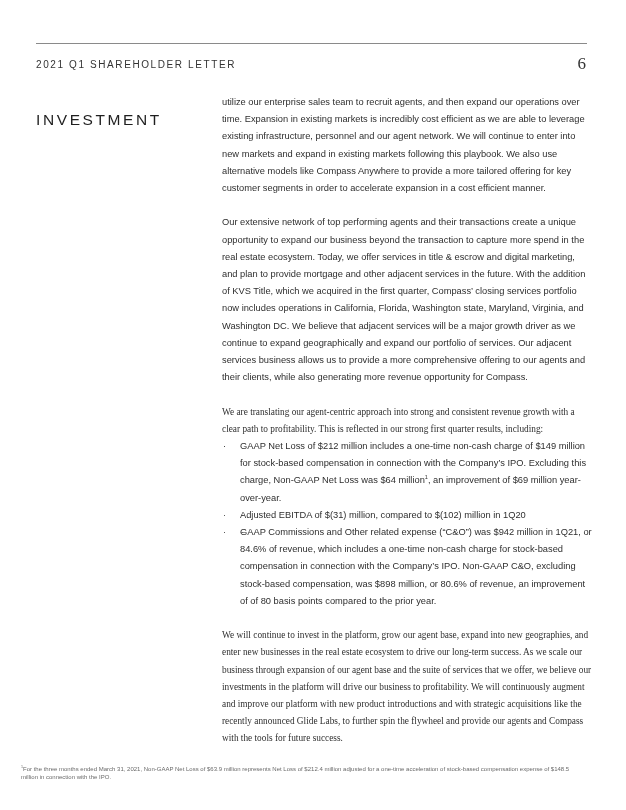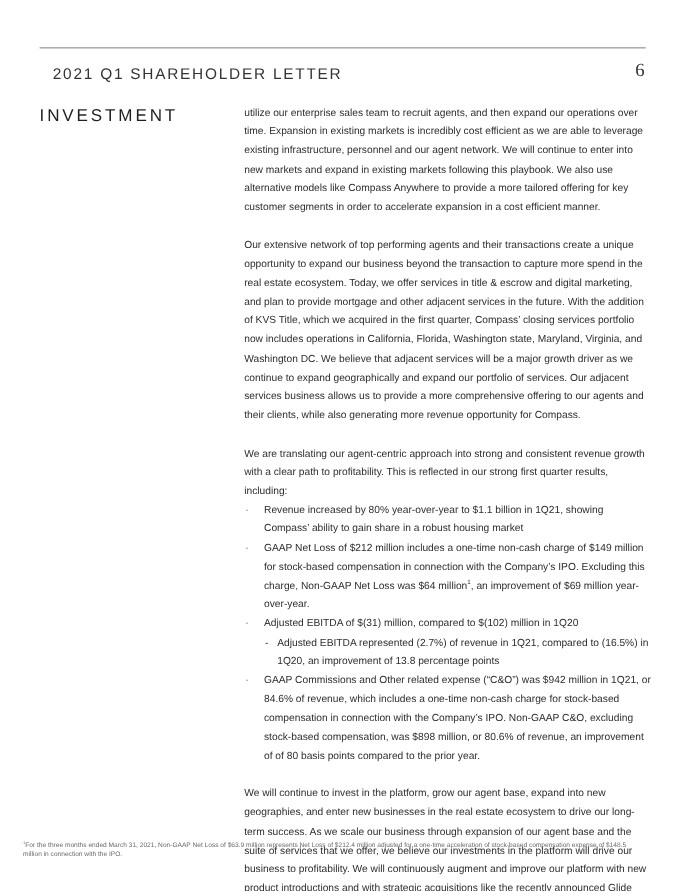--- a/index.html
+++ b/index.html
@@ -7,39 +7,39 @@
       width: 626px; height: 810px; position: relative; overflow: hidden;
       font-family: "Liberation Sans", "DejaVu Sans", sans-serif;
       color: #2b2b2b;
     }
     .rule {
       position: absolute; left: 36px; top: 43px; width: 551px; height: 1px;
       background: #8a8a8a;
     }
     .header-title {
       position: absolute; left: 36px; top: 59px;
-      font-size: 14px; letter-spacing: 1.6px; color: #333; margin-left: 12px;
+      font-size: 10px; letter-spacing: 1.6px; color: #333;
     }
     .page-num {
       position: absolute; right: 40px; top: 54px;
       font-family: "Liberation Serif", "DejaVu Serif", serif;
       font-size: 17px; color: #333;
     }
     .section-title {
-      position: absolute; left: 36px; top: 96px;
+      position: absolute; left: 36px; top: 110px;
       font-size: 15.5px; letter-spacing: 2.6px; line-height: 19px;
       color: #1f1f1f; font-weight: 500;
     }
     .section-title span { display: block; }
     .body {
       position: absolute; left: 222px; top: 94px; width: 370px;
       font-size: 9.3px; line-height: 17.2px; color: #2e2e2e;
     }
     .body p { margin: 0 0 17.2px 0; }
-    .body p.tight { margin-bottom: 0; }
+    .body p.tight { margin-bottom: 0; font-family: Liberation Serif, serif; }
     .list { margin: 0 0 17.2px 0; padding: 0; list-style: none; }
     .list li { position: relative; padding-left: 18px; }
     .list li .bullet {
       position: absolute; left: 1px; top: 0; width: 10px; color: #444;
     }
     .sublist { margin: 0; padding: 0; list-style: none; }
     .sublist li { position: relative; padding-left: 12px; }
     .sublist li .dash { position: absolute; left: 1px; top: 0; }
     .footnote {
       position: absolute; left: 21px; top: 765px; width: 560px;
@@ -59,38 +59,36 @@
 </div>
 
 <div class="body">
   <p>utilize our enterprise sales team to recruit agents, and then expand our operations over time.  Expansion in existing markets is incredibly cost efficient as we are able to leverage existing infrastructure, personnel and our agent network.  We will continue to enter into new markets and expand in existing markets following this playbook. We also use alternative models like Compass Anywhere to provide a more tailored offering for key customer segments in order to accelerate expansion in a cost efficient manner.</p>
   <p>Our extensive network of top performing agents and their transactions create a unique opportunity to expand our business beyond the transaction to capture more spend in the real estate ecosystem. Today, we offer services in title &amp; escrow and digital marketing, and plan to provide mortgage and other adjacent services in the future. With the addition of KVS Title, which we acquired in the first quarter, Compass’ closing services portfolio now includes operations in California, Florida, Washington state, Maryland, Virginia, and Washington DC.  We believe that adjacent services will be a major growth driver as we continue to expand geographically and expand our portfolio of services.  Our adjacent services business allows us to provide a more comprehensive offering to our agents and their clients, while also generating more revenue opportunity for Compass.</p>
   <p class="tight">We are translating our agent-centric approach into strong and consistent revenue growth with a clear path to profitability. This is reflected in our strong first quarter results, including:</p>
 
   <ul class="list">
     <li>
       <span class="bullet">·</span>
-      <span>Revenue increased by 80% year-over-year to $1.1 billion in 1Q21, showing Compass’ ability to gain share in a robust housing market</span>
     </li>
     <li>
       <span class="bullet">·</span>
       <span>GAAP Net Loss of $212 million includes a one-time non-cash charge of $149 million for stock-based compensation in connection with the Company’s IPO. Excluding this charge, Non-GAAP Net Loss was $64 million</span><sup>1</sup><span>, an improvement of $69 million year-over-year.</span>
       <ul class="sublist">
         <li>
           <span class="dash">-</span>
         </li>
       </ul>
     </li>
     <li>
       <span class="bullet">·</span>
       <span>Adjusted EBITDA of $(31) million, compared to $(102) million in 1Q20</span>
       <ul class="sublist">
         <li>
           <span class="dash">-</span>
-          <span>Adjusted EBITDA represented (2.7%) of revenue in 1Q21, compared to (16.5%) in 1Q20, an improvement of 13.8 percentage points</span>
         </li>
       </ul>
     </li>
     <li>
       <span class="bullet">·</span>
       <span>GAAP Commissions and Other related expense (“C&amp;O”) was $942 million in 1Q21, or 84.6% of revenue, which includes a one-time non-cash charge for stock-based compensation in connection with the Company’s IPO.  Non-GAAP C&amp;O, excluding stock-based compensation, was $898 million, or 80.6% of revenue, an improvement of of 80 basis points compared to the prior year.</span>
     </li>
   </ul>
 
   <p class="tight">We will continue to invest in the platform, grow our agent base, expand into new geographies, and enter new businesses in the real estate ecosystem to drive our long-term success.  As we scale our business through expansion of our agent base and the suite of services that we offer, we believe our investments in the platform will drive our business to profitability.  We will continuously augment and improve our platform with new product introductions and with strategic acquisitions like the recently announced Glide Labs, to further spin the flywheel and provide our agents and Compass with the tools for future success.</p>

